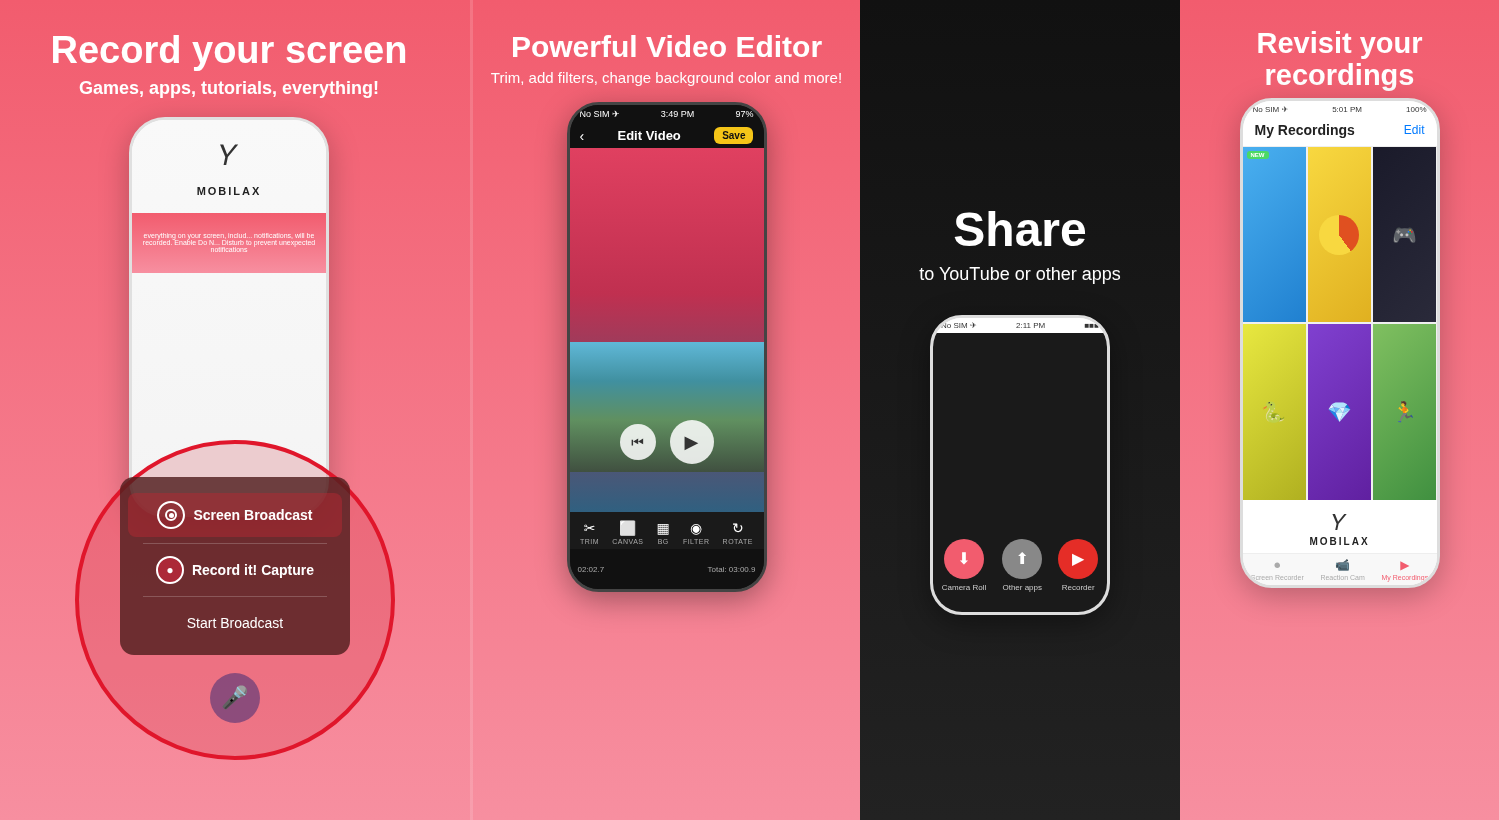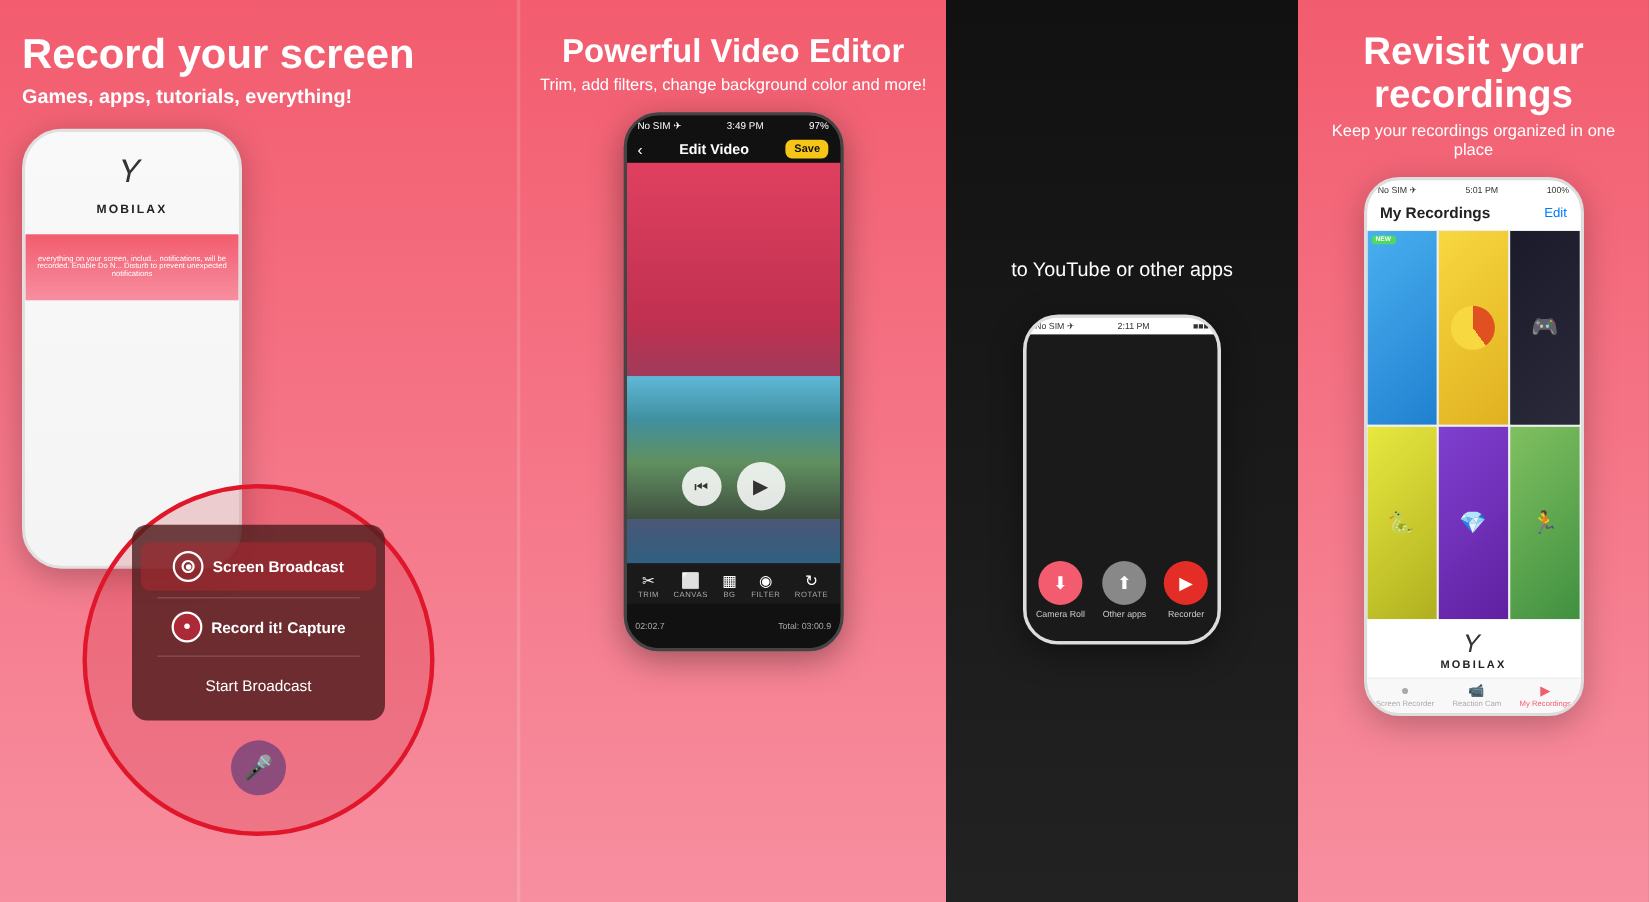--- a/index.html
+++ b/index.html
@@ -13,21 +13,21 @@
       font-family: -apple-system, BlinkMacSystemFont, 'Helvetica Neue', Arial, sans-serif;
       overflow: hidden;
     }
 
     
     .panel1 {
       flex: 0 0 470px;
       background: linear-gradient(180deg, #f25c6e 0%, #f78fa0 100%);
       display: flex;
       flex-direction: column;
-      align-items: flex-start;
+      align-items: center;
       padding: 30px 32px 10px 20px;
       position: relative;
     }
     .panel1 .headline {
       color: #fff;
       font-size: 38px;
       font-weight: 800;
       text-align: center;
       line-height: 1.1;
       margin-bottom: 6px;
@@ -386,21 +386,21 @@
       flex: 1;
       background: linear-gradient(180deg, #f25c6e 0%, #f78fa0 100%);
       display: flex;
       flex-direction: column;
       align-items: center;
       padding: 28px 16px 10px 16px;
       position: relative;
     }
     .panel4 .headline {
       color: #fff;
-      font-size: 35px;
+      font-size: 29px;
       font-weight: 800;
       text-align: center;
       line-height: 1.1;
       margin-bottom: 6px;
     }
     .panel4 .subheadline {
       color: #fff;
       font-size: 15px;
       font-weight: 400;
       text-align: center;
@@ -627,20 +627,21 @@
     </div>
 
     <div class="phone2-timeline">
       <span class="time-text">02:02.7</span>
       <span class="time-text">Total: 03:00.9</span>
     </div>
   </div>
 </div>
 
 <div class="panel3">
+  <h1 class="share-title">Share</h1>
   <p class="share-sub">to YouTube or other apps</p>
 
   <div class="share-phone">
     <div class="share-phone-status">
       <span>No SIM ✈</span>
       <span>2:11 PM</span>
       <span>■■■</span>
     </div>
     <div class="share-phone-content">
       <div class="share-icons-row">
@@ -662,22 +663,20 @@
           </div>
           <span class="share-icon-label">Recorder</span>
         </div>
       </div>
     </div>
   </div>
 </div>
 
 <div class="panel4">
   <h1 class="headline">Revisit your recordings</h1>
-  <p class="subheadline">Keep your recordings organized in
-one place</p>
 
   <div class="phone4-mockup">
     <div class="phone4-status">
       <span>No SIM ✈</span>
       <span>5:01 PM</span>
       <span>100%</span>
     </div>
     <div class="phone4-header">
       <span class="title">My Recordings</span>
       <span class="edit-btn">Edit</span>

